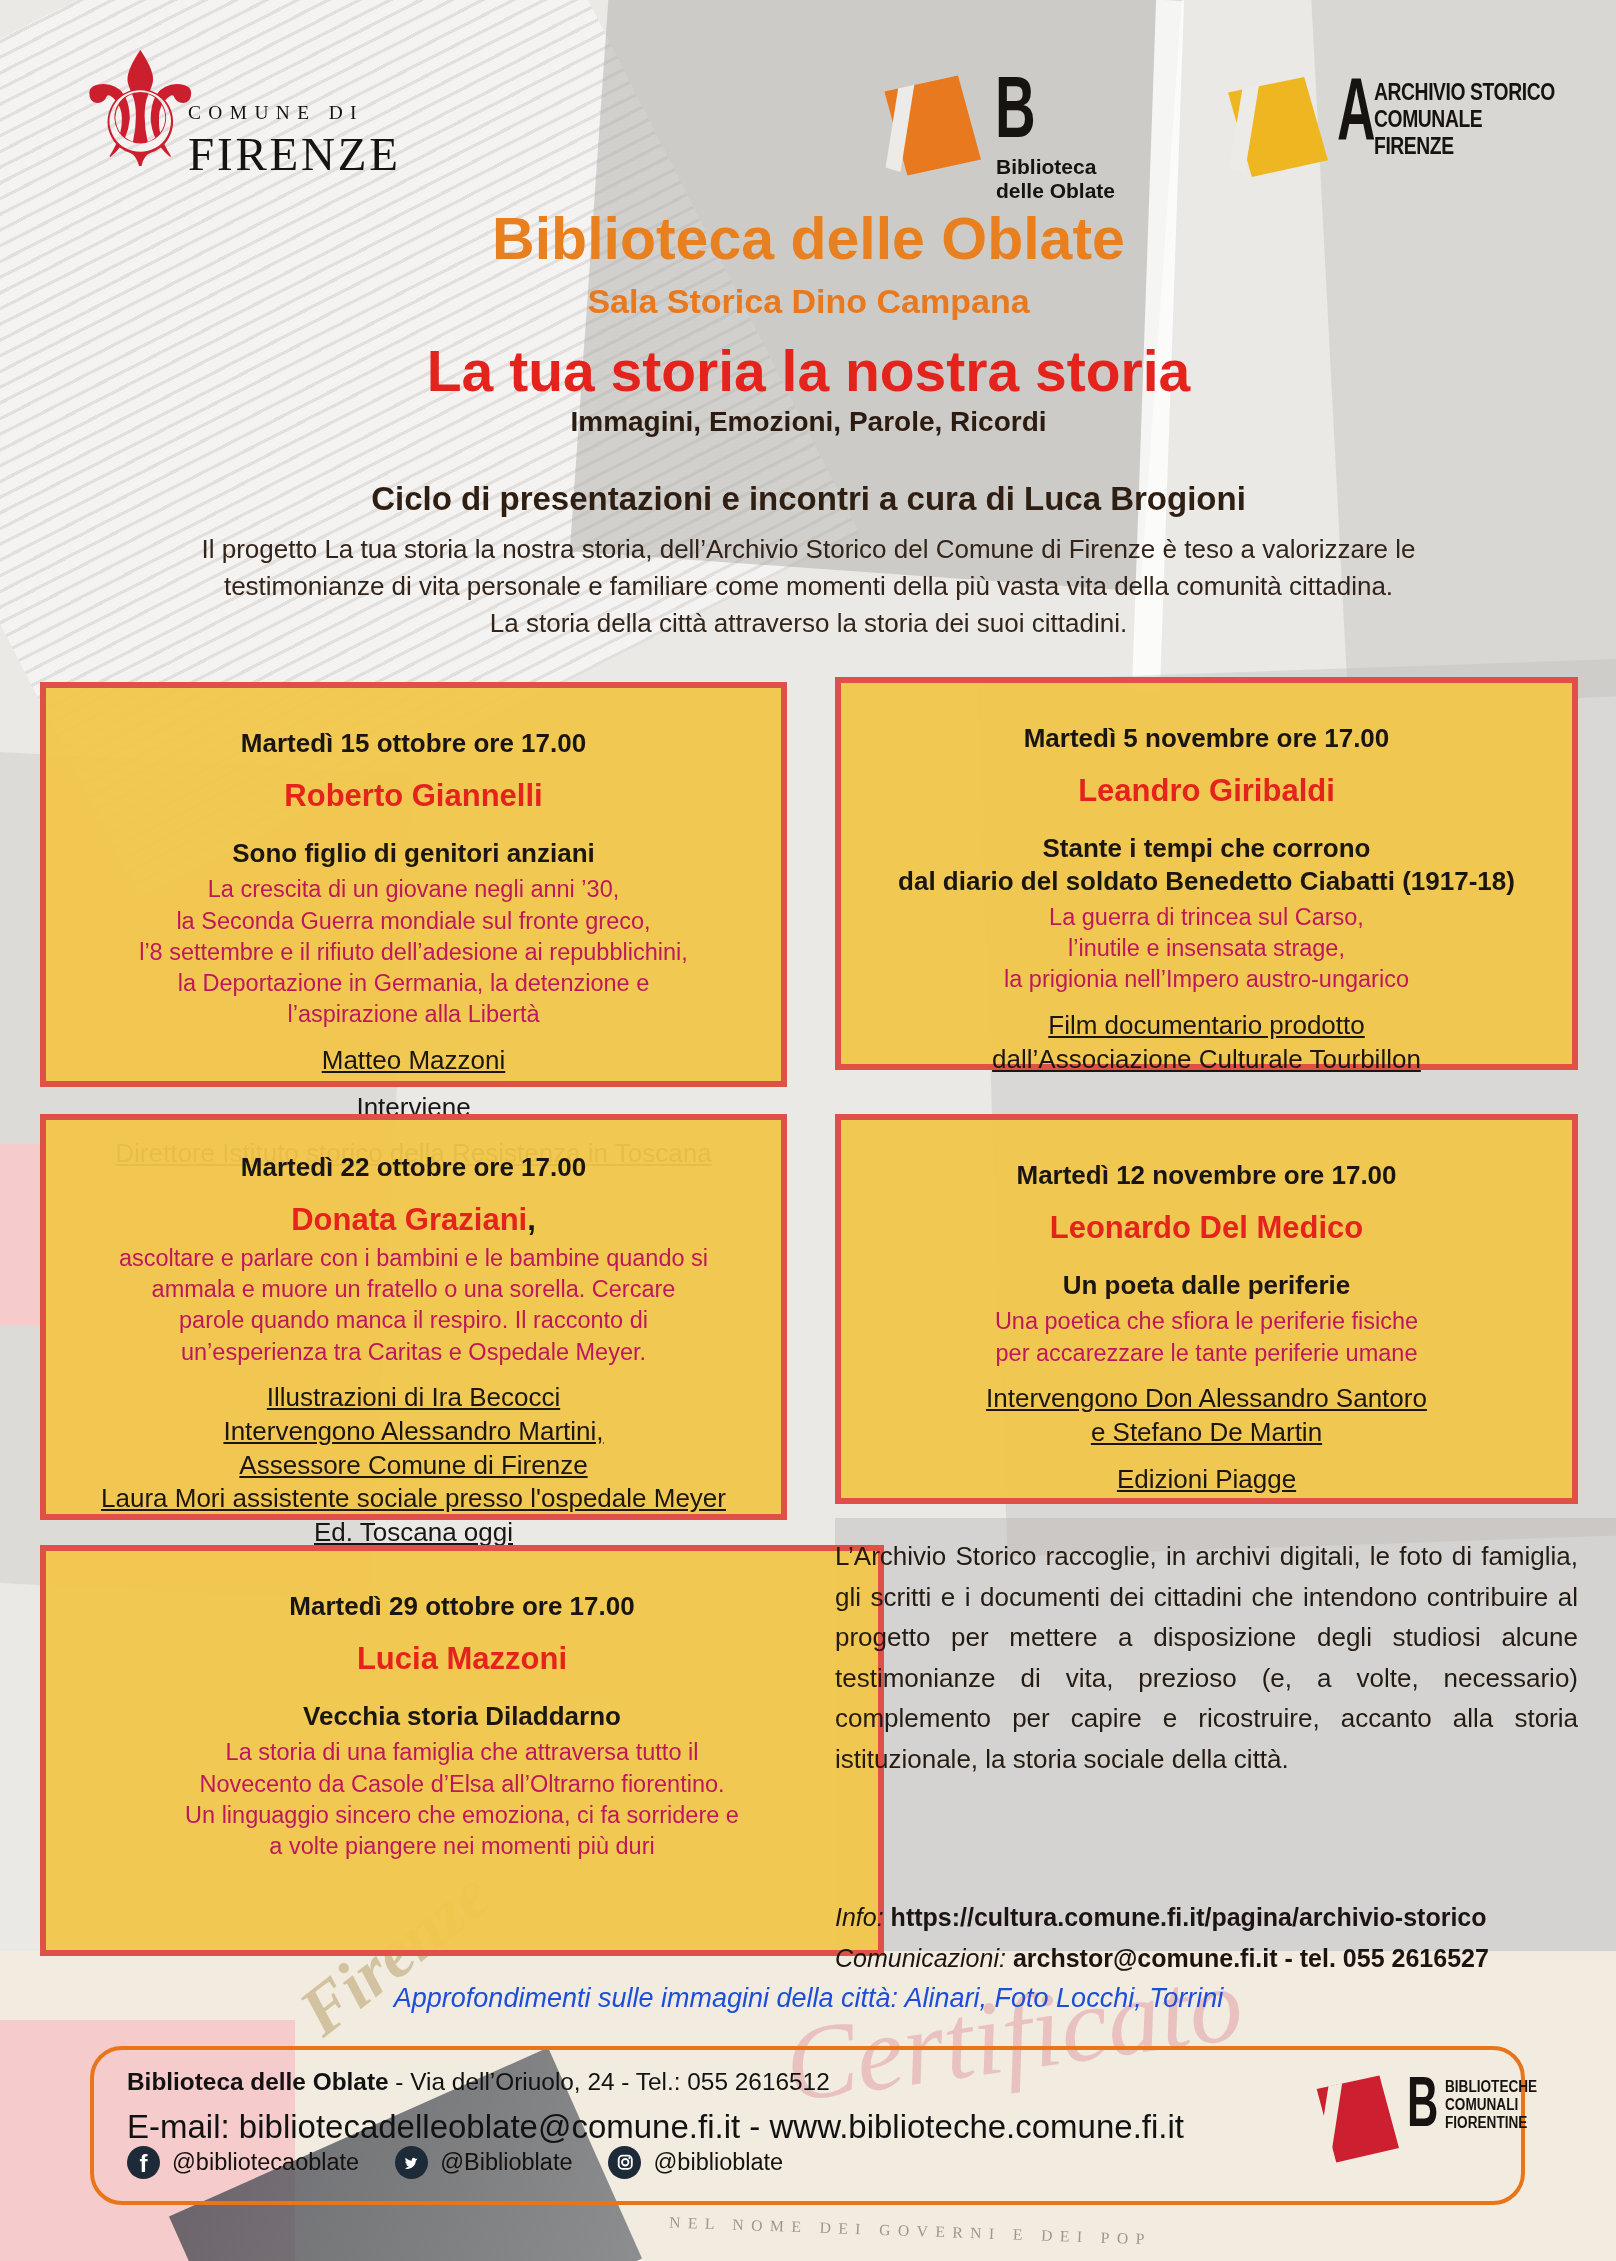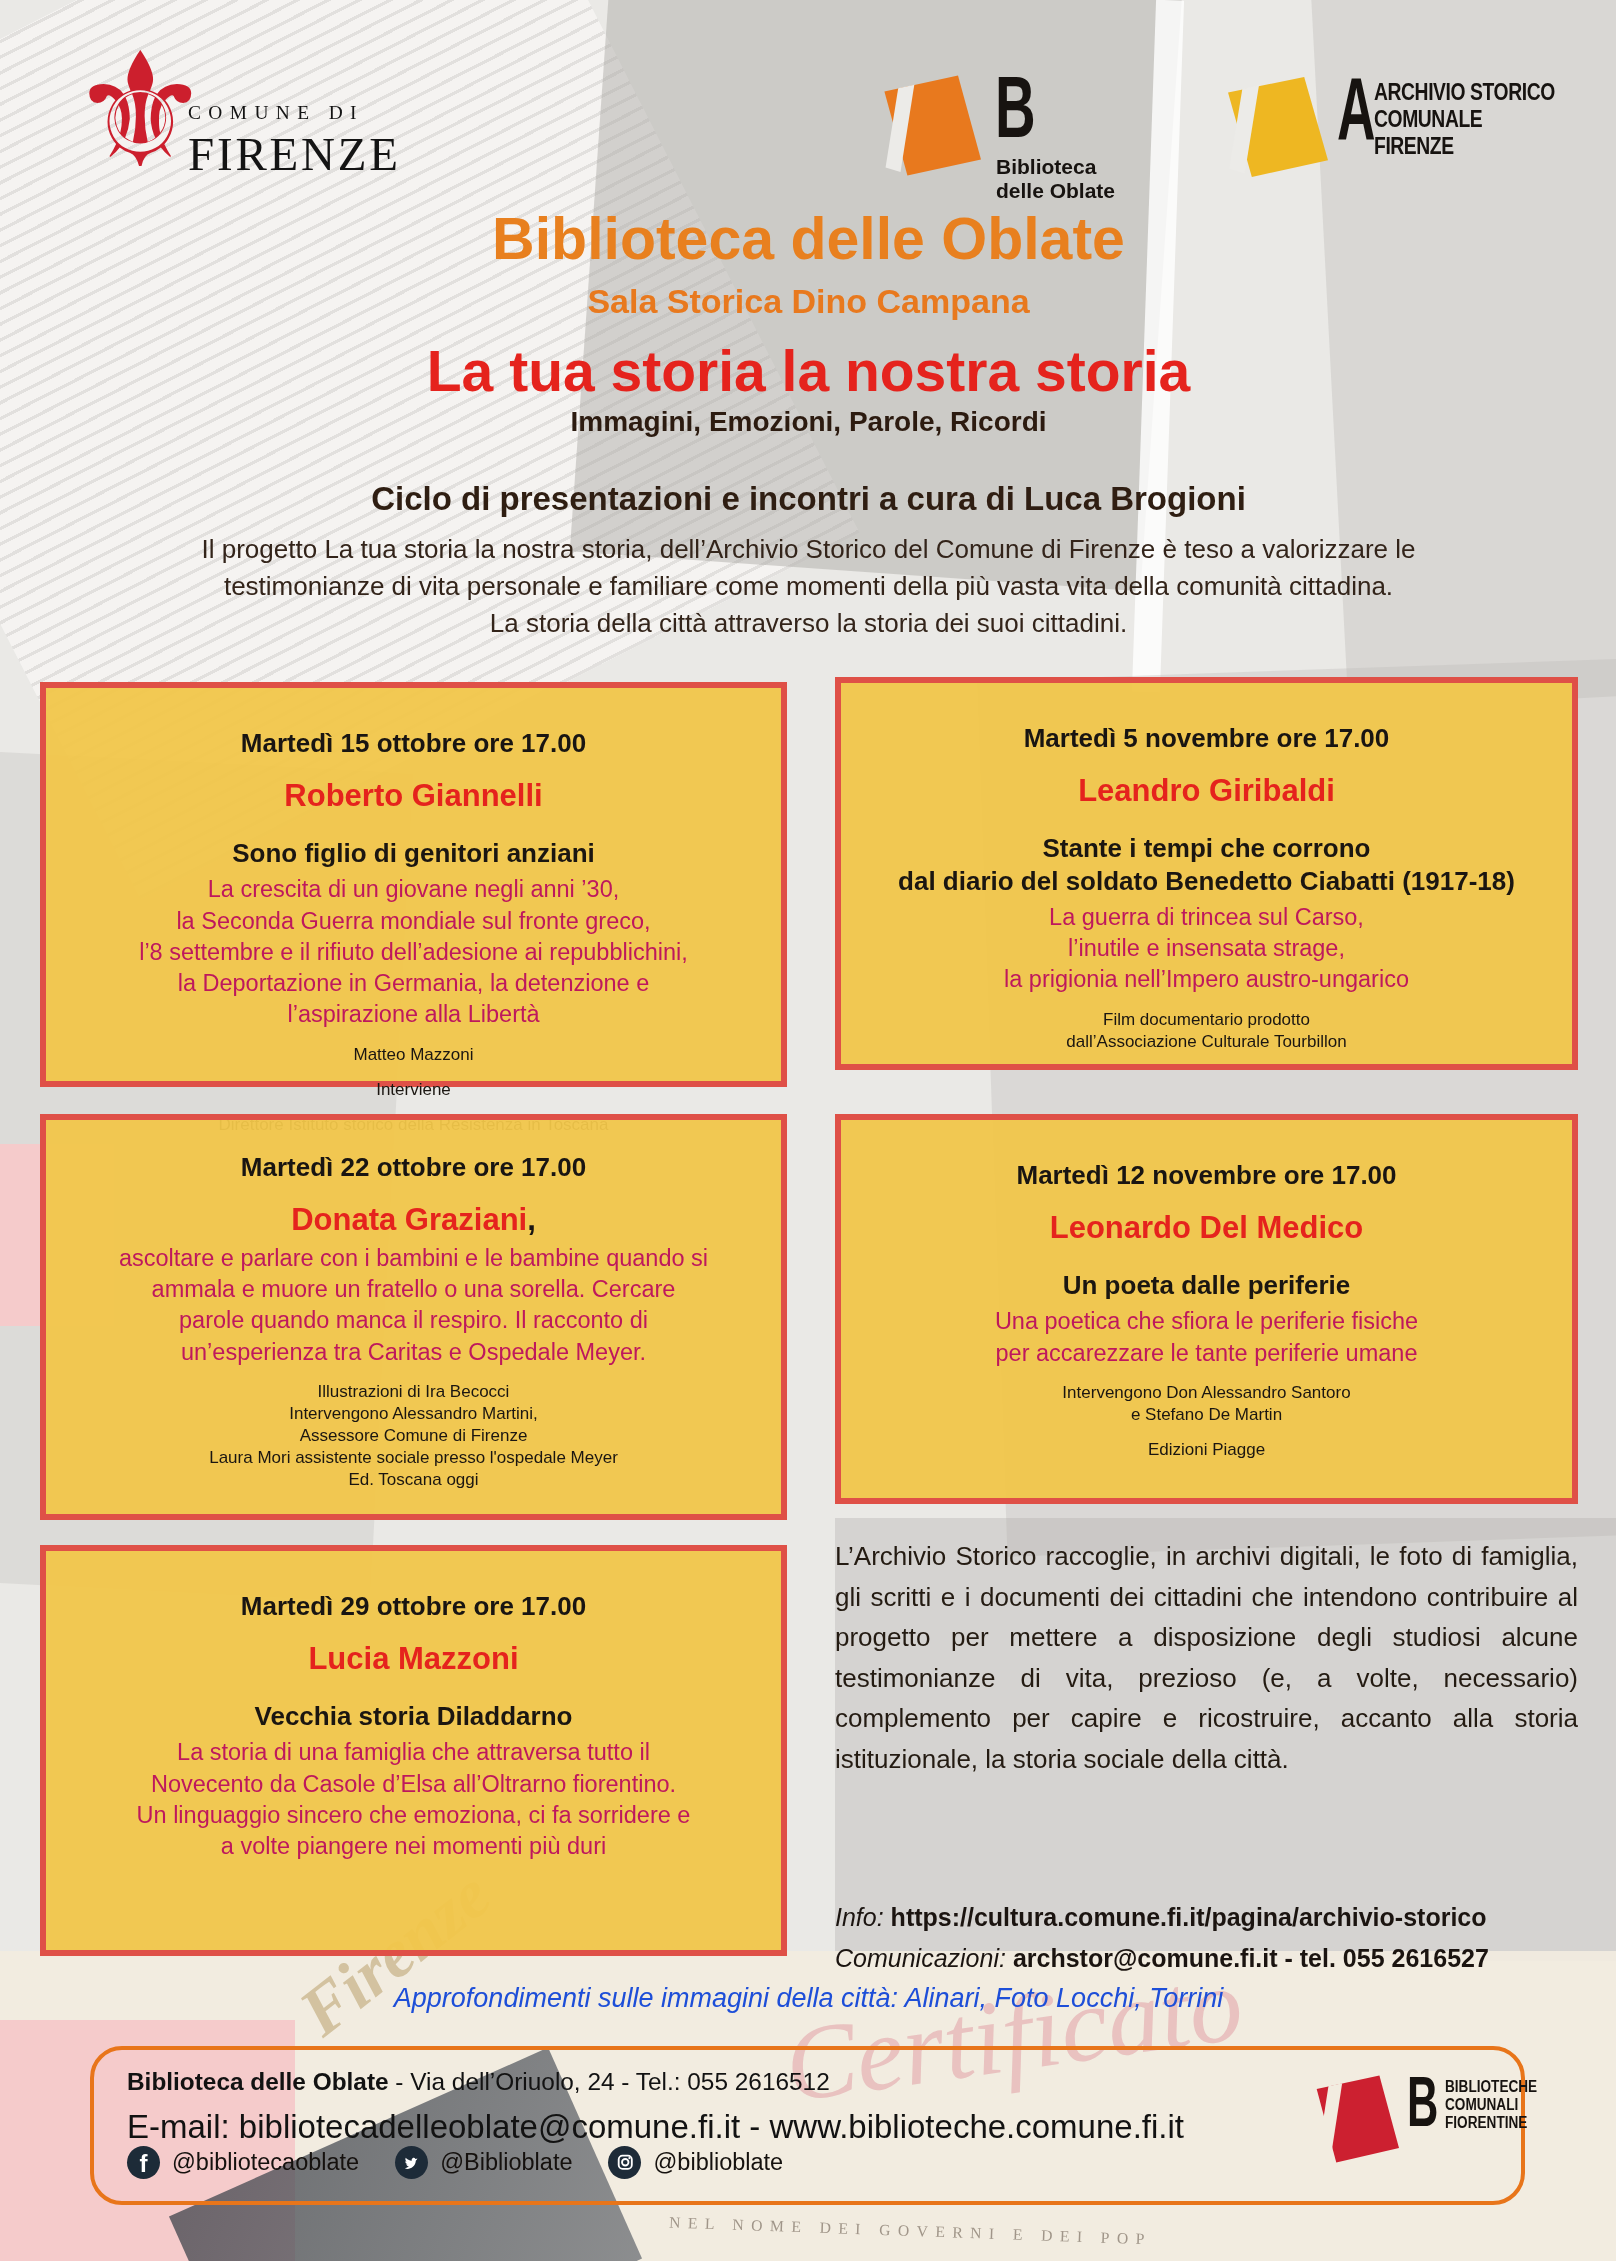--- a/index.html
+++ b/index.html
@@ -53,28 +53,28 @@
   .title-keywords{top:406px;font-size:28px;font-weight:700;color:#2C1B10;}
   .title-curator{top:480px;font-size:33px;font-weight:700;color:#2F1E12;}
   .intro{top:531px;font-size:26px;line-height:1.43;color:#33241A;white-space:pre-line;}
   
   .card{position:absolute;z-index:2;background:rgba(241,198,74,.95);border:6.5px solid #DF5047;
     text-align:center;padding:36px 23px 18.5px 23px;}
   .card1{left:40px;top:682px;width:747px;height:405px;}
   .card2{left:835px;top:677px;width:743px;height:393px;}
   .card3{left:40px;top:1114px;width:747px;height:406px;padding-top:28px;}
   .card4{left:835px;top:1114px;width:743px;height:390px;}
-  .card5{left:40px;top:1545px;width:747px;height:411px;text-align:center;}
+  .card5{left:40px;top:1545px;width:844px;height:411px;text-align:center;}
   .card p{margin:4px;}
   .card-date{font-size:26px;font-weight:bold;color:#191512;}
   .card-speaker{margin-top:19.4px !important;font-size:31px;font-weight:bold;color:#E5231D;}
   .speaker-suffix{color:#191512;}
   .card-title{margin-top:23px !important;font-size:26px;font-weight:bold;color:#1B1611;white-space:pre-line;line-height:1.25;}
   .card-desc{margin-top:4.6px !important;font-size:23.5px;line-height:1.33;color:#be185d;white-space:pre-line;}
-  .card-extra{margin-top:13px !important;font-size:17px;line-height:1.3;color:#1B1611;white-space:pre-line;}
+  .card-extra{margin-top:13px !important;font-size:26px;line-height:1.3;color:#1B1611;white-space:pre-line;text-decoration:underline;}
   
   .archive-paragraph{left:835px;top:1536px;width:743px;z-index:2;font-size:26px;line-height:1.56;
     text-align:justify;color:#241B12;}
   .contact{left:835px;top:1897px;width:743px;z-index:2;font-size:25px;line-height:1.62;color:#1B1410;}
   .contact .lbl{font-style:italic;}
   .contact .val{font-weight:bold;}
   .footnote{top:1983px;font-style:italic;font-size:27px;color:#1d4ed8;}
   
   .footer-box{left:90px;top:2046px;width:1435px;height:159px;border:4.6px solid #E8751A;
     border-radius:32px;z-index:3;background:transparent;}

